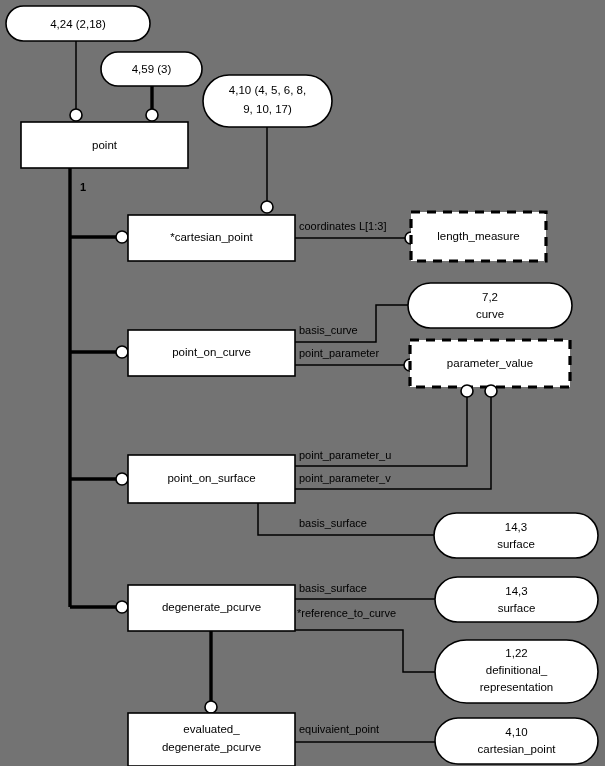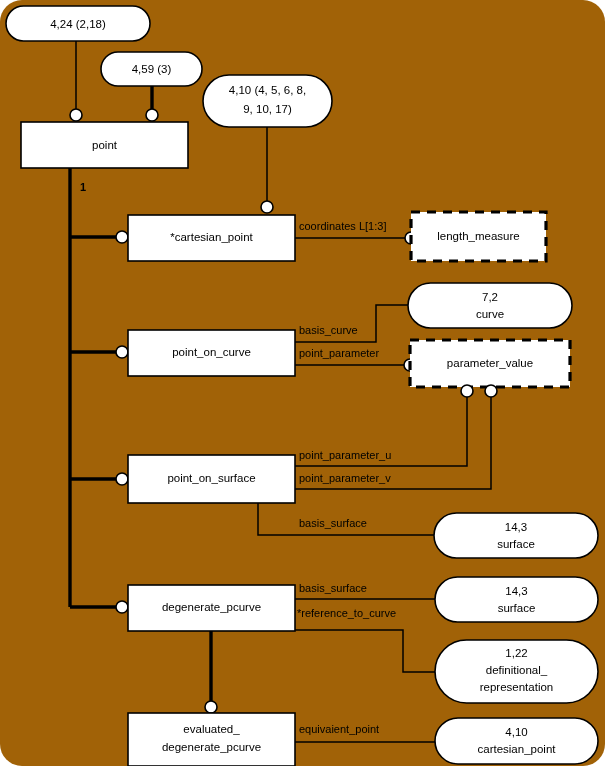--- a/index.html
+++ b/index.html
@@ -7,23 +7,22 @@
     padding: 0;
     background: #ffffff;
   }
   body {
     font-family: "Liberation Sans", sans-serif;
   }
   #canvas {
     position: relative;
     width: 605px;
     height: 766px;
-    background: #a16207;
+    background: #737373;
     overflow: hidden;
-    border-radius: 22px;
   }
   svg#diagram {
     position: absolute;
     left: 0;
     top: 0;
     width: 605px;
     height: 766px;
   }
   .ent-box {
     fill: #ffffff;

